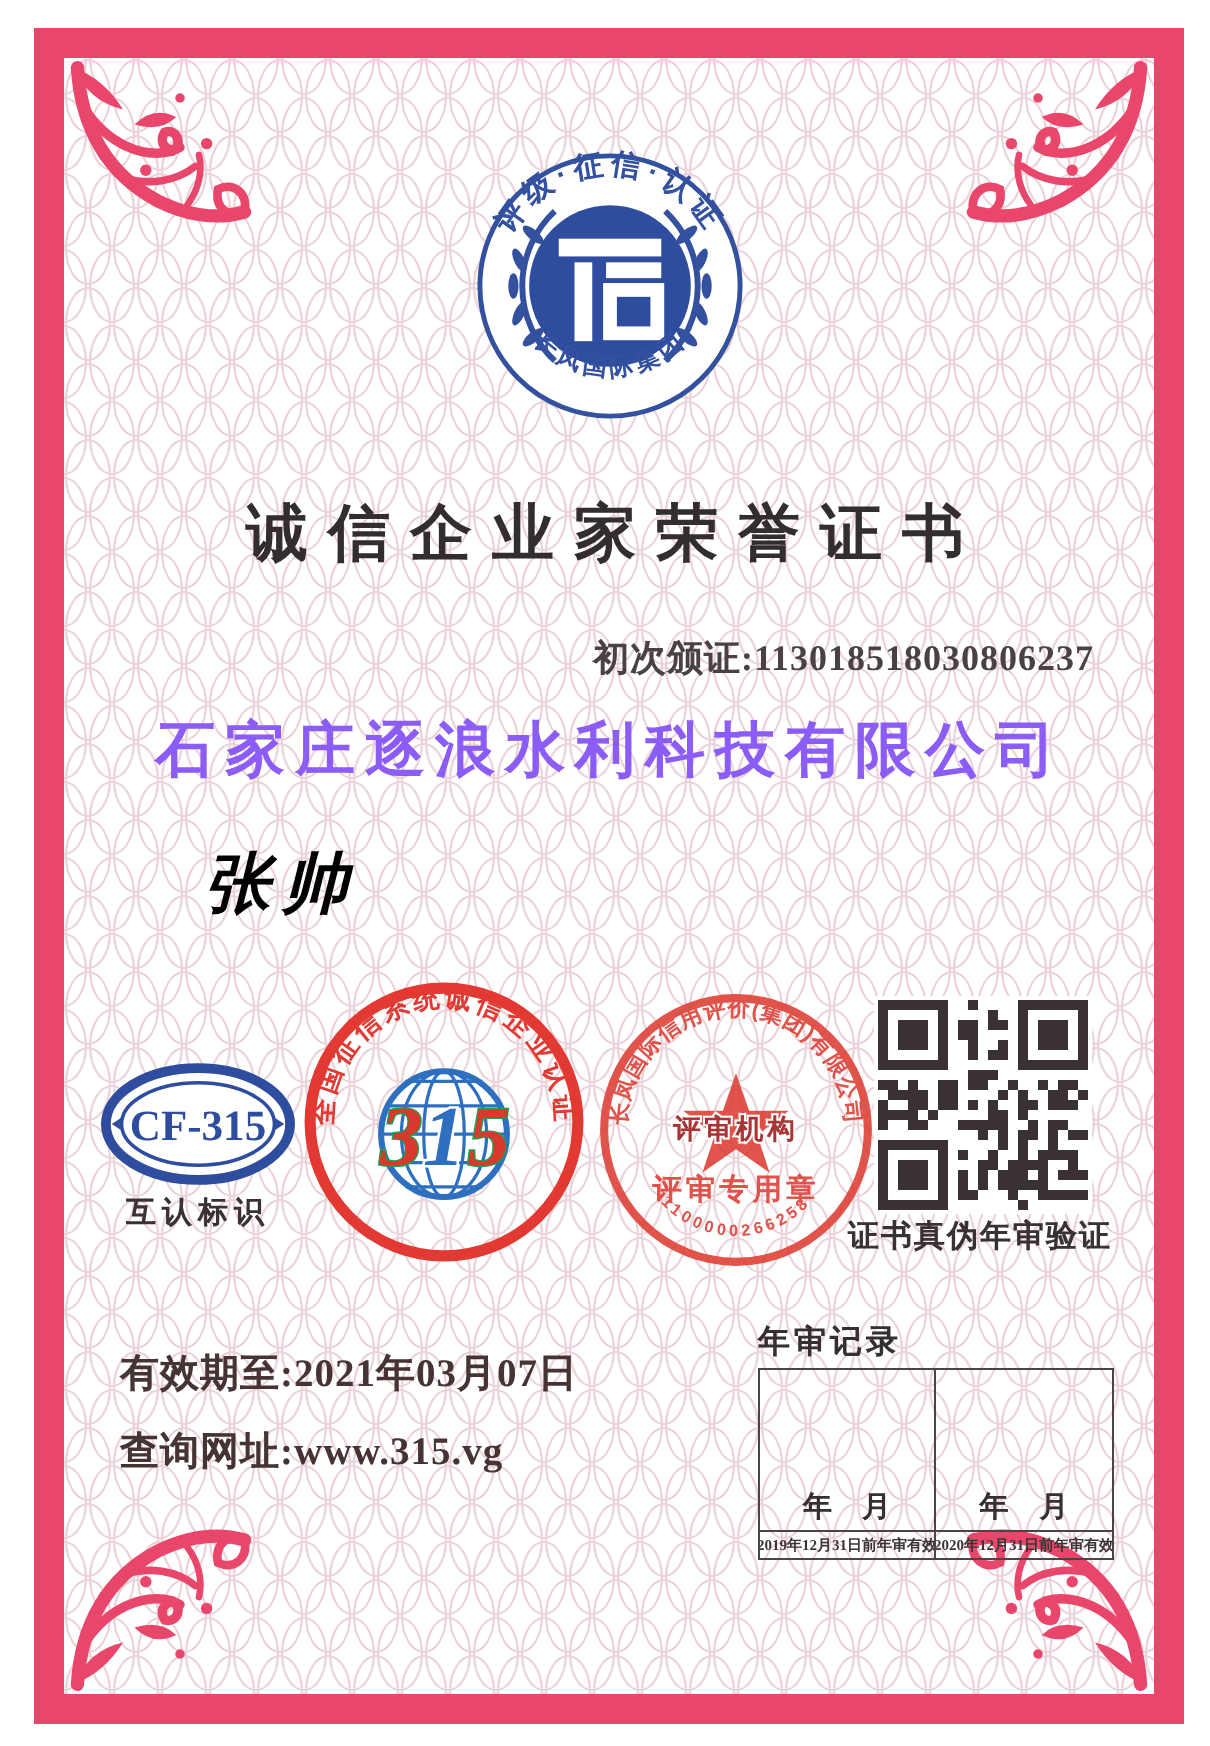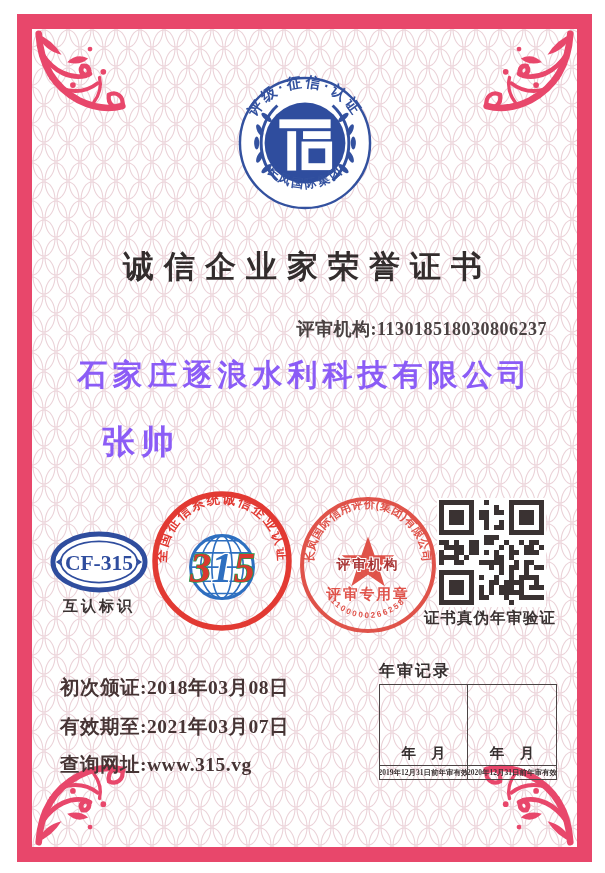--- a/index.html
+++ b/index.html
@@ -16,21 +16,21 @@
   .corner.br{right:29px;bottom:27px;transform:scale(-1,-1);}
 
   .emblem{position:absolute;left:236px;top:74px;width:138px;height:138px;}
   .cert-title{position:absolute;left:0;right:0;top:246px;text-align:center;
       font-size:31px;font-weight:bold;letter-spacing:10px;color:#332d2d;padding-left:10px;}
   .credit{position:absolute;right:58px;top:317px;font-family:"Liberation Serif",serif;
       font-size:18px;font-weight:bold;color:#4a4242;letter-spacing:.5px;}
   .company{position:absolute;left:0;right:0;top:355px;text-align:center;
       font-size:30px;font-weight:bold;letter-spacing:5px;color:#8b5cf6;padding-left:5px;}
   .honoree{position:absolute;left:102px;top:420px;font-size:33px;font-weight:bold;
-      letter-spacing:6px;color:#8b5cf6;}
+      letter-spacing:6px;color:#000000;font-style:italic;}
   .honor-title{position:absolute;left:276px;top:420px;font-size:33px;font-weight:bold;
       letter-spacing:11px;color:#d7382d;}
 
   .cf315{position:absolute;left:50px;top:531px;width:98px;height:62px;}
   .cf315-caption{position:absolute;left:48px;top:597px;width:102px;text-align:center;
       font-size:15px;font-weight:bold;letter-spacing:3px;color:#3a3232;}
   .seal315{position:absolute;left:151px;top:490px;width:142px;height:142px;}
   .sealred{position:absolute;left:297px;top:494px;width:142px;height:142px;opacity:.9;}
   .qr-wrap{position:absolute;left:437px;top:498px;width:109px;height:109px;background:#fff;
       padding:2px;box-sizing:border-box;}
@@ -139,21 +139,21 @@
       <rect x="70" y="72" width="24" height="22" fill="none" stroke="#ffffff" stroke-width="7"></rect>
     </g>
     <path id="embBot" d="M 22,86 A 54 54 0 0 0 118,86" fill="none"></path>
     <text font-size="12.5" font-weight="bold" fill="#33519f" letter-spacing="2">
       <textPath href="#embBot" startOffset="50%" text-anchor="middle">长凤国际集团</textPath>
     </text>
   </svg>
 
   <div class="cert-title">诚信企业家荣誉证书</div>
 
-  <div class="credit"><span>评审机构:</span><span>113018518030806237</span></div>
+  <div class="credit"><span>初次颁证:</span><span>113018518030806237</span></div>
 
   <div class="company">石家庄逐浪水利科技有限公司</div>
 
   <div class="honoree">张帅</div>
 
   <svg class="cf315" viewBox="0 0 100 62">
     <ellipse cx="50" cy="31" rx="47" ry="28.5" fill="#ffffff" stroke="#2f4d9e" stroke-width="5"></ellipse>
     <ellipse cx="50" cy="31" rx="39" ry="21" fill="none" stroke="#2f4d9e" stroke-width="1.8"></ellipse>
     <path d="M6,31 l6,-4 -2,4 2,4 z" fill="#2f4d9e"></path>
     <path d="M94,31 l-6,-4 2,4 -2,4 z" fill="#2f4d9e"></path>
@@ -328,21 +328,20 @@
         <rect fill="#fff" style="fill:#fff" x="75" y="5" width="25" height="25"></rect>
         <rect x="80" y="10" width="15" height="15"></rect>
         <rect x="0" y="70" width="35" height="35"></rect>
         <rect fill="#fff" style="fill:#fff" x="5" y="75" width="25" height="25"></rect>
         <rect x="10" y="80" width="15" height="15"></rect>
       </svg>
   </div>
   <div class="qr-caption">证书真伪年审验证</div>
 
   <div class="details">
-    <div>初次颁证:2018年03月08日</div>
     <div>有效期至:2021年03月07日</div>
     <div>查询网址:www.315.vg</div>
   </div>
 
   <div class="record-label">年审记录</div>
   <div class="record-table">
     <div class="rec-cell">
       <span>年</span>
       <span>月</span>
     </div>

